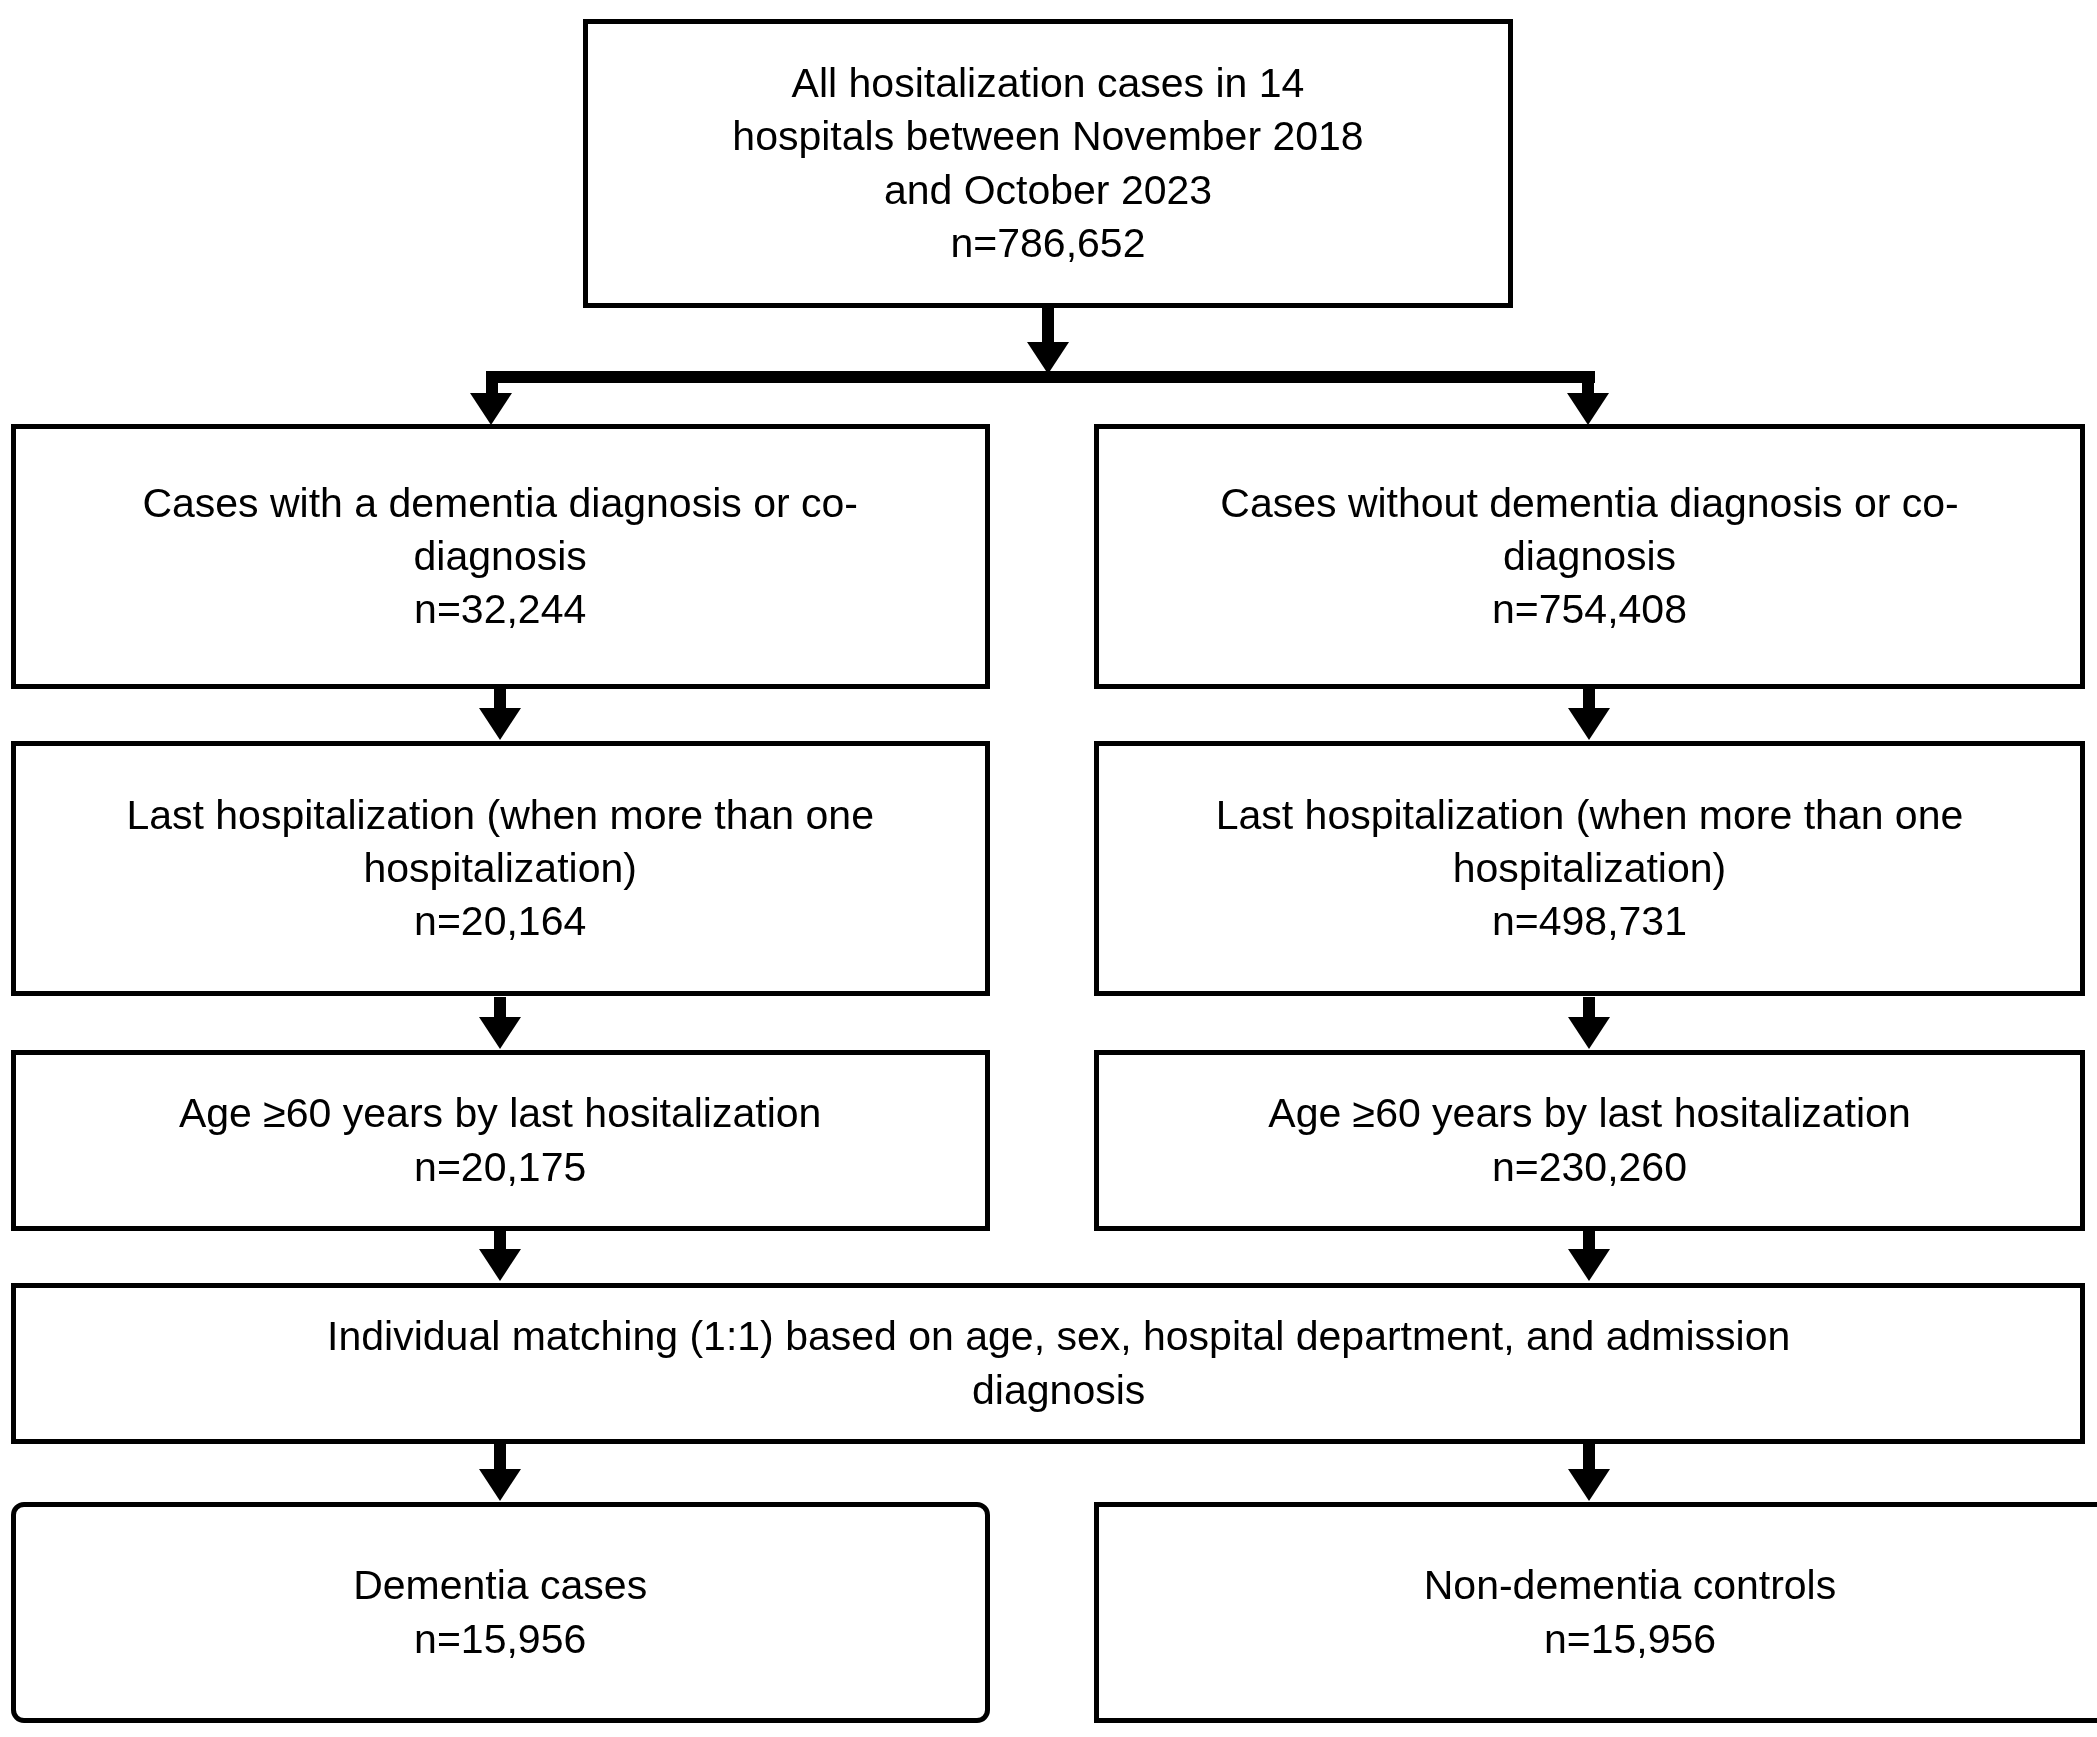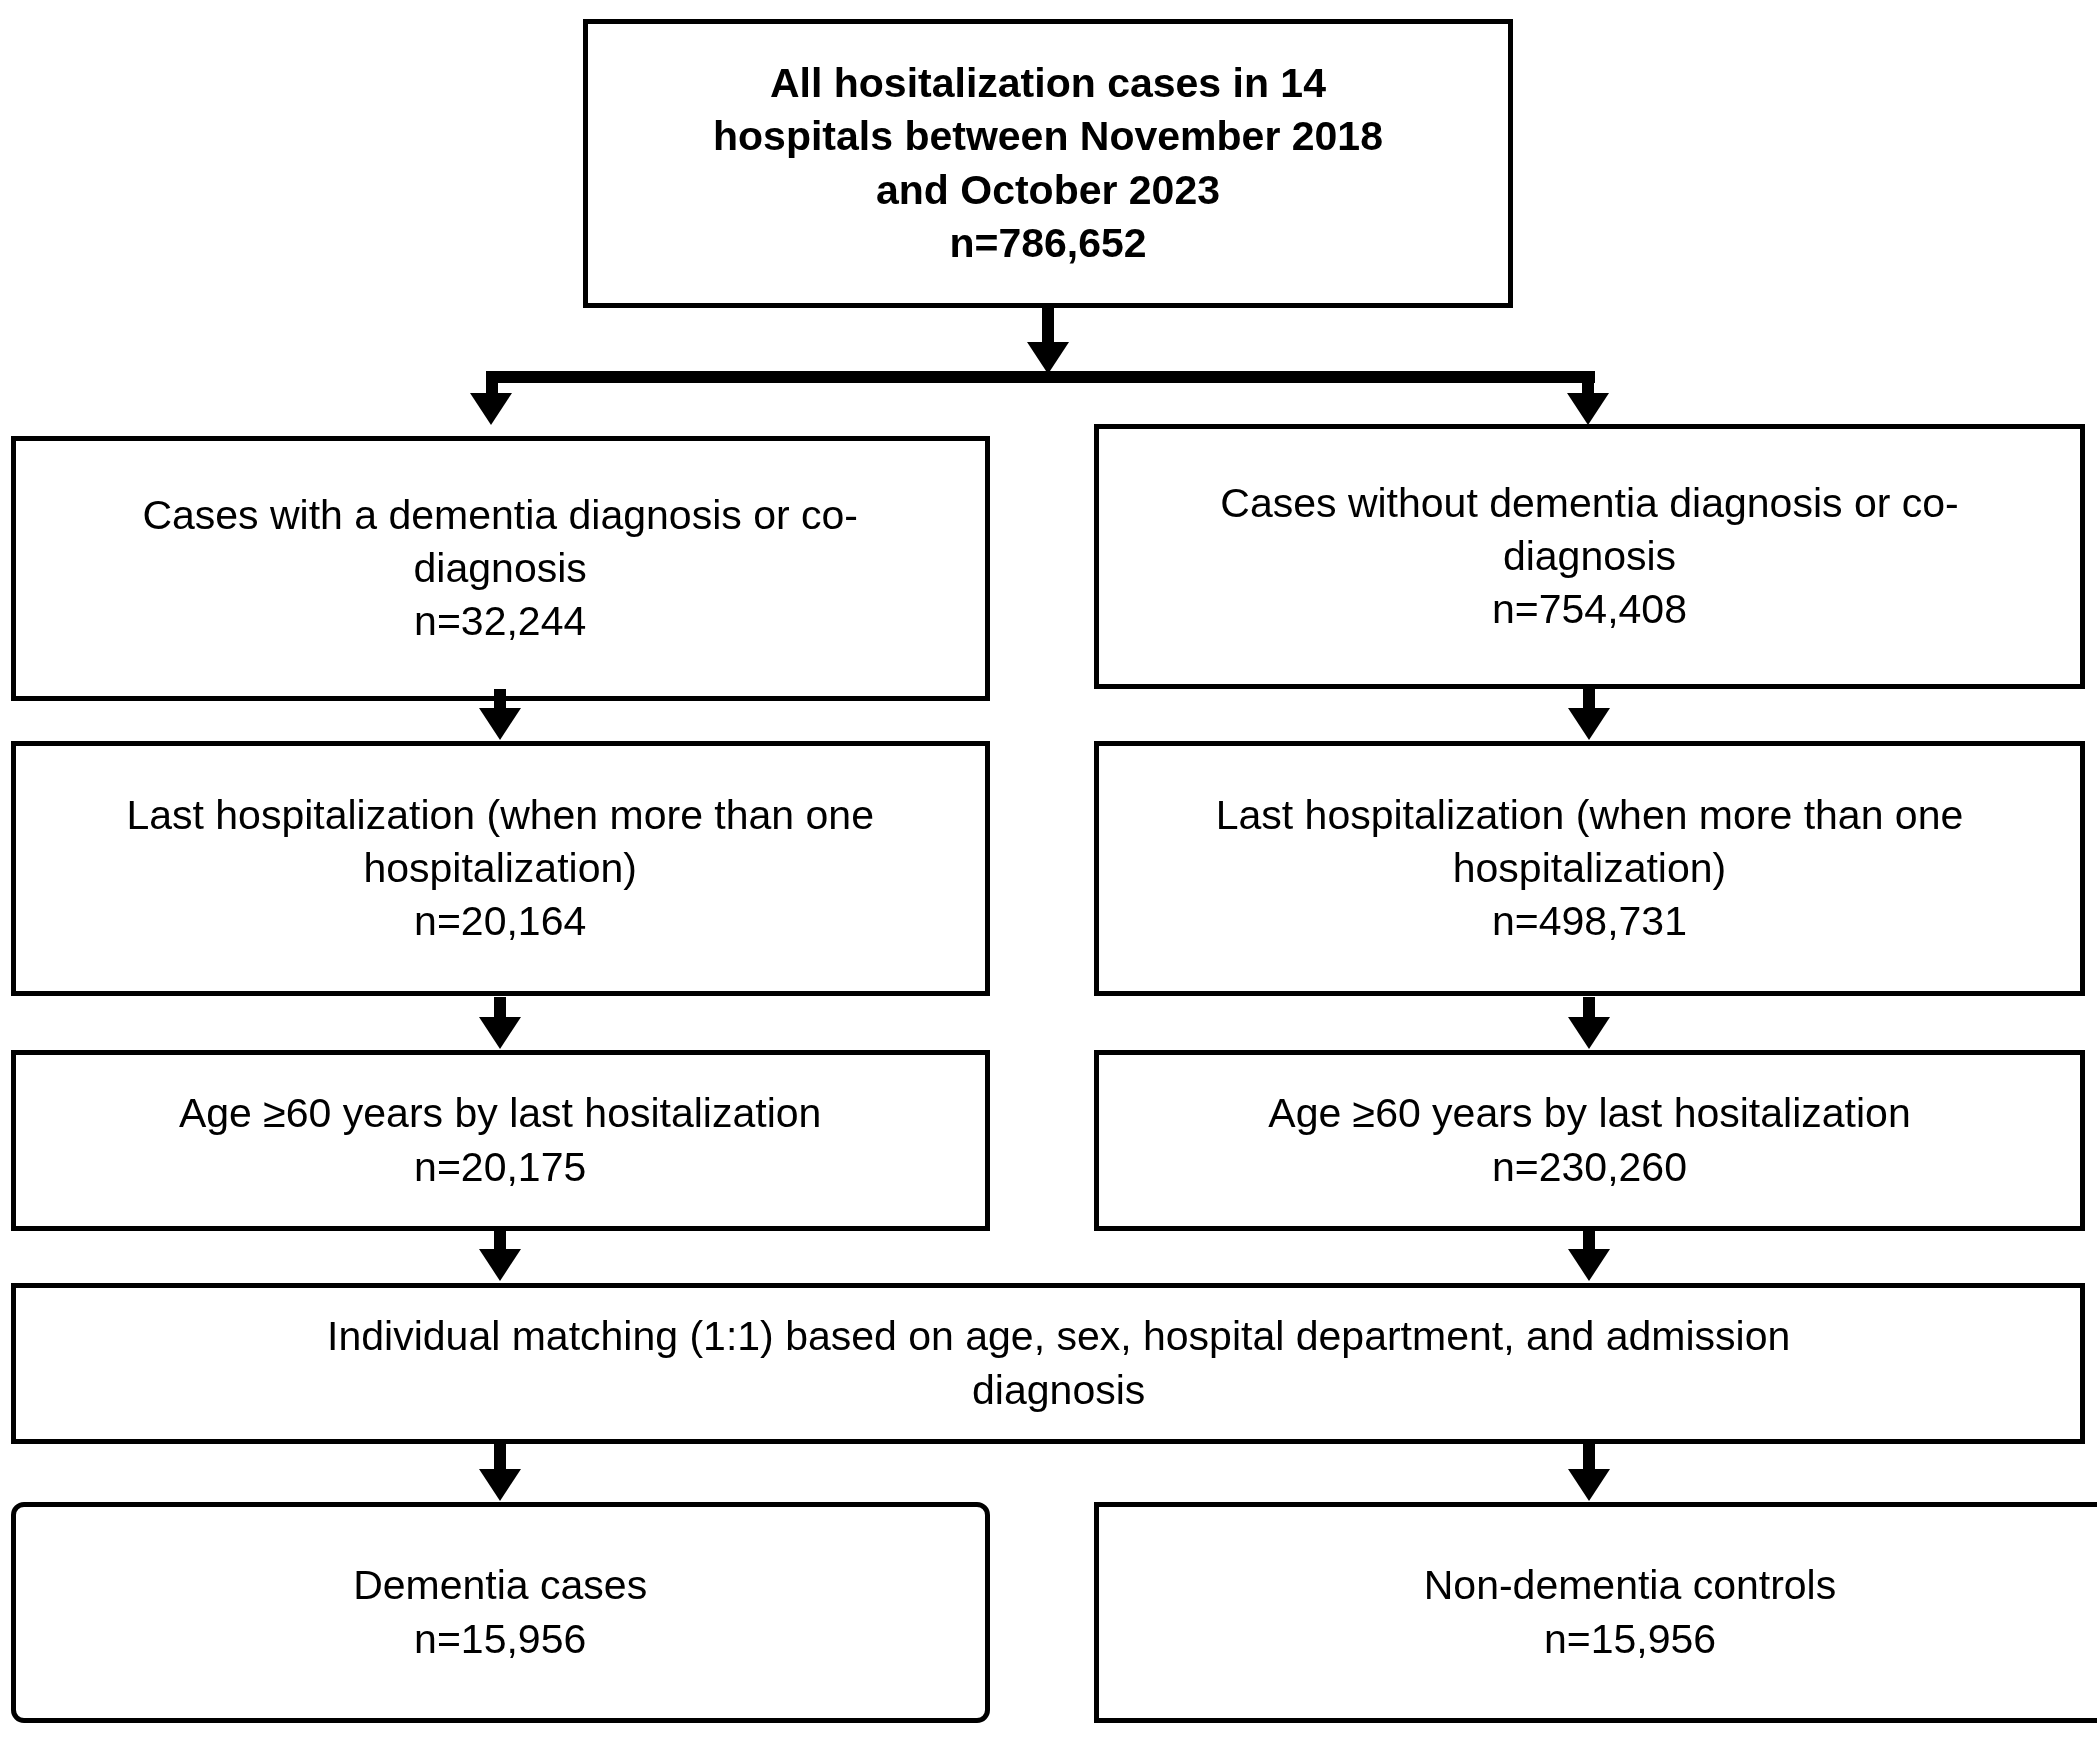--- a/index.html
+++ b/index.html
@@ -47,22 +47,22 @@
   }
   .arrowhead {
     position: absolute;
     width: 0;
     height: 0;
     border-left: 21.4px solid transparent;
     border-right: 21.4px solid transparent;
     border-top: 32px solid #000000;
   }
   
-  #box-top        { left: 583px;  top: 19px;   width: 930px; height: 289px; font-weight: bold; }
-  #box-l1         { left: 10.7px;   top: 436px;  width: 979px; height: 265px; }
+  #box-top        { left: 583px;  top: 19px;   width: 930px; height: 289px; }
+  #box-l1         { left: 10.7px;   top: 424px;  width: 979px; height: 265px; }
   #box-r1         { left: 1094px; top: 424px;  width: 991px; height: 265px; }
   #box-l2         { left: 10.7px;   top: 741px; width: 979px; height: 255px; }
   #box-r2         { left: 1094px; top: 741px; width: 991px; height: 255px; }
   #box-l3         { left: 10.7px;   top: 1050px; width: 979px; height: 181px; }
   #box-r3         { left: 1094px; top: 1050px; width: 991px; height: 181px; }
   #box-match      { left: 10.7px;   top: 1283px; width: 2074px; height: 161px; padding-left: 22px; }
   #box-l4         { left: 10.7px;   top: 1502px; width: 979px; height: 221px; border-radius: 13px; }
   #box-r4         { left: 1094px; top: 1502px; width: 1072px; height: 221px; }
 
   

